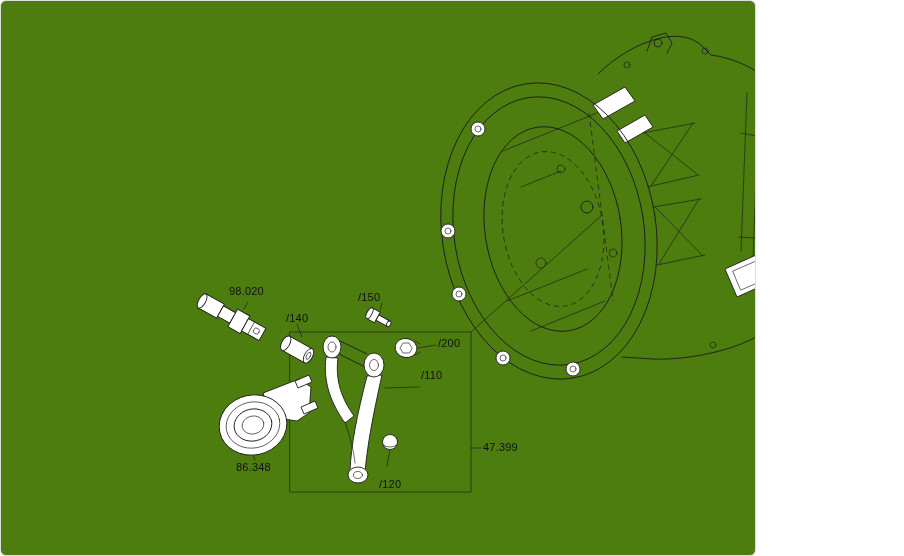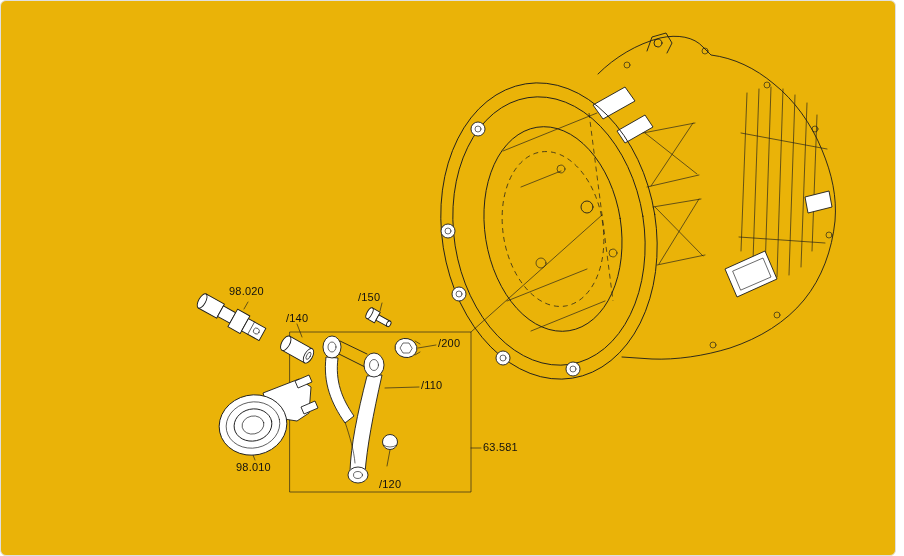--- a/index.html
+++ b/index.html
@@ -1,20 +1,20 @@
 <!DOCTYPE html>
 <html><head>
 <meta charset="utf-8">
 <style>
   html, body { margin: 0; padding: 0; background: #ffffff; }
   .stage {
     position: relative;
-    width: 896px;
+    width: 756px;
     height: 556px;
-    background: #eab308;
+    background: #4d7c0f;
     overflow: hidden;
     font-family: "Liberation Sans", sans-serif;
     border: 1px solid #e0e0e0;
     border-radius: 6px;
     box-sizing: border-box;
   }
   .stage svg { position: absolute; inset: 0; }
   .plabel {
     position: absolute;
     font-size: 11px;
@@ -165,18 +165,18 @@
       <path class="thin" d="M 480 447 L 470 447"></path>
       <path class="thin" d="M 386 465 L 389 449"></path>
       <path class="thin" d="M 254 459 L 252 454"></path>
     </g>
   </svg>
 
   <div class="plabel" style="left:228px; top:284px">98.020</div>
   <div class="plabel" style="left:357px; top:290px">/150</div>
   <div class="plabel" style="left:285px; top:311px">/140</div>
   <div class="plabel" style="left:437px; top:336px">/200</div>
-  <div class="plabel" style="left:420px; top:378px">/110</div>
-  <div class="plabel" style="left:482px; top:440px">63.581</div>
+  <div class="plabel" style="left:420px; top:368px">/110</div>
+  <div class="plabel" style="left:482px; top:440px">47.399</div>
   <div class="plabel" style="left:378px; top:477px">/120</div>
-  <div class="plabel" style="left:235px; top:460px">98.010</div>
+  <div class="plabel" style="left:235px; top:460px">86.348</div>
 
 </div>
 
 </body></html>

